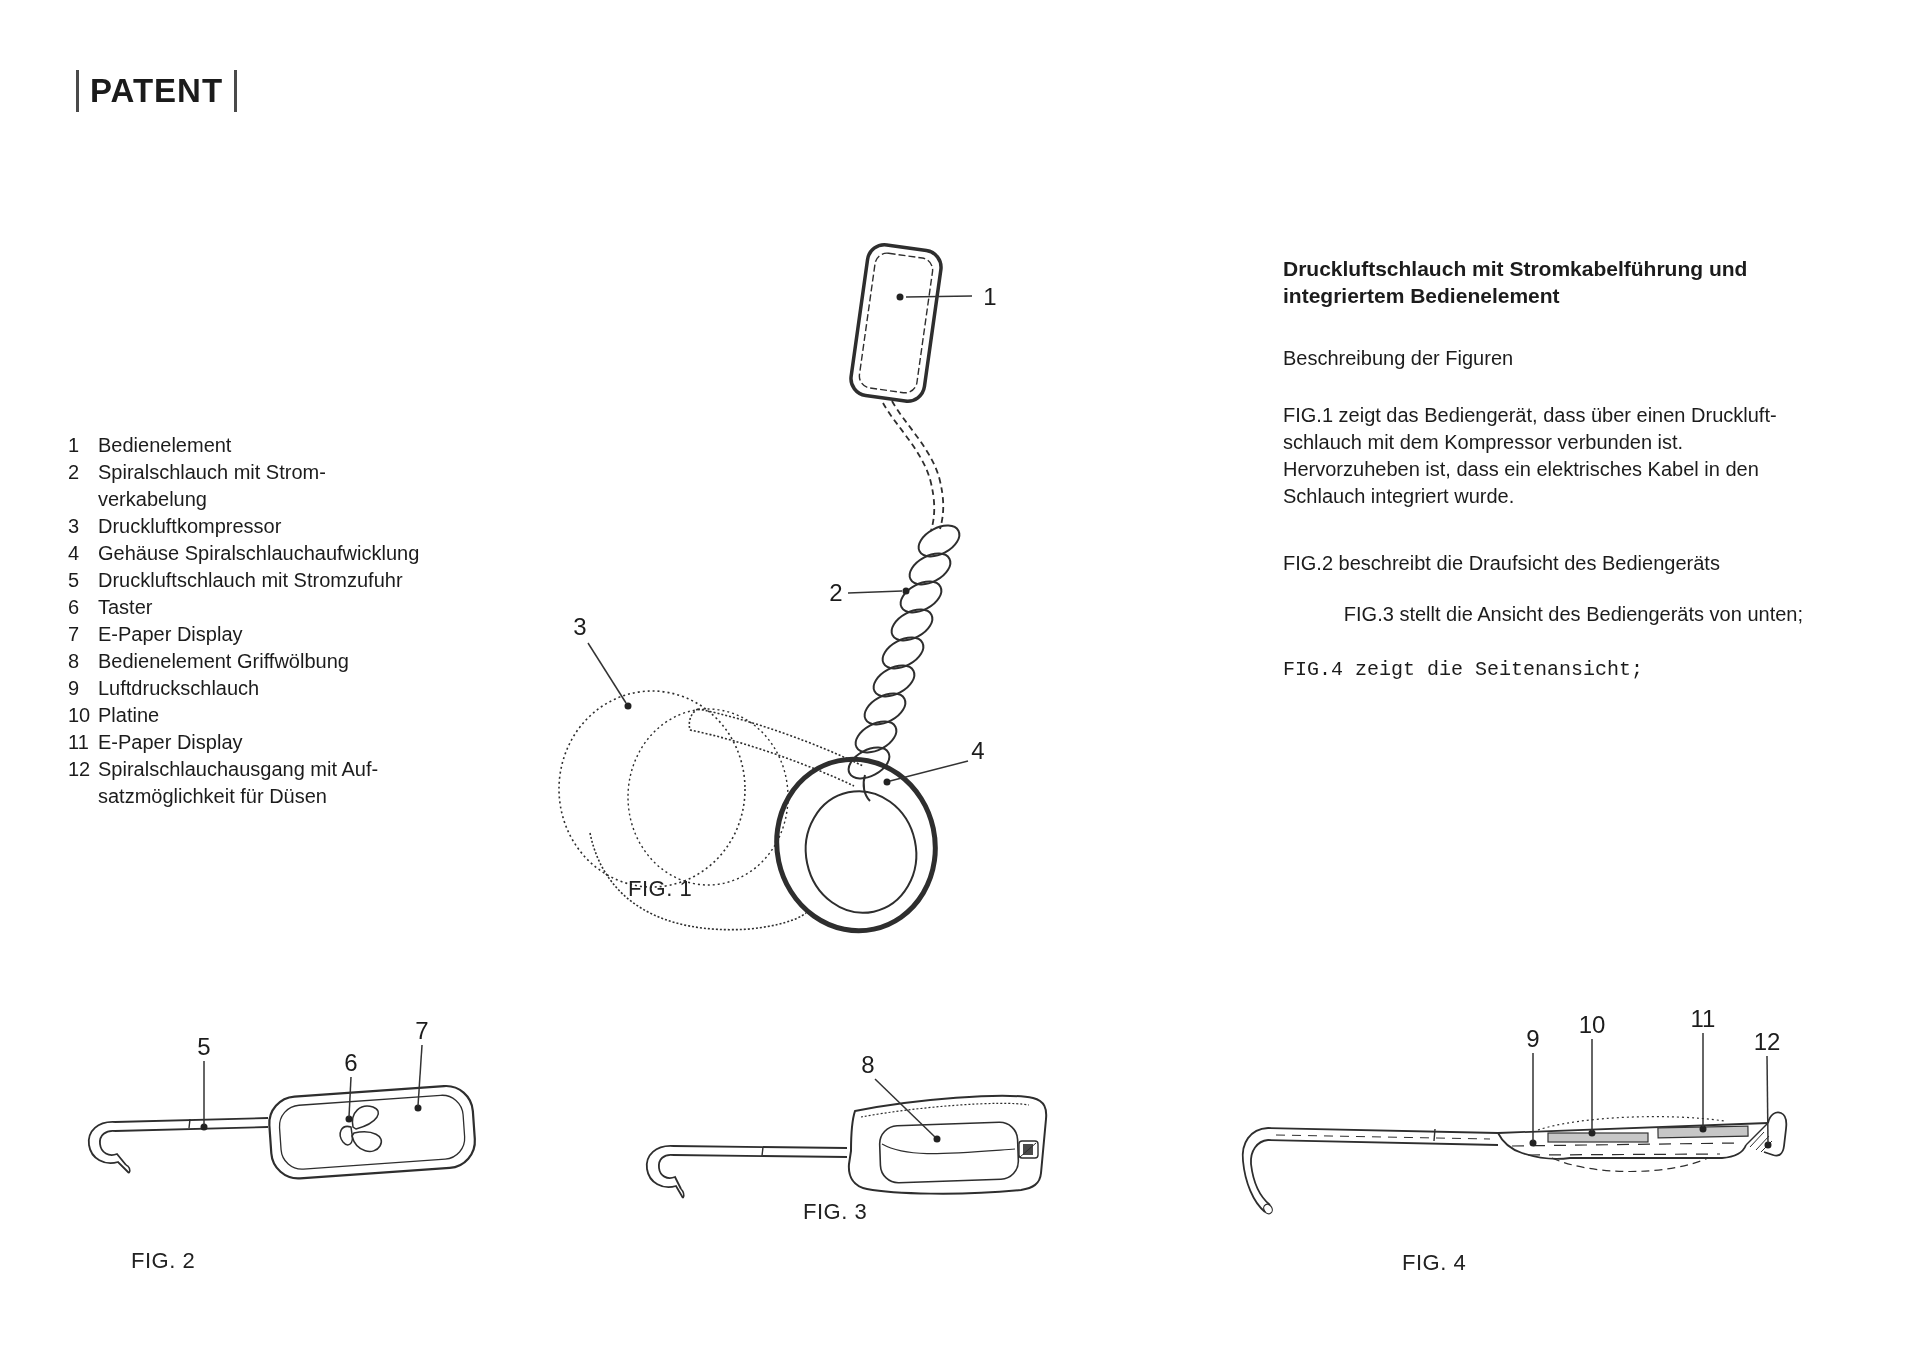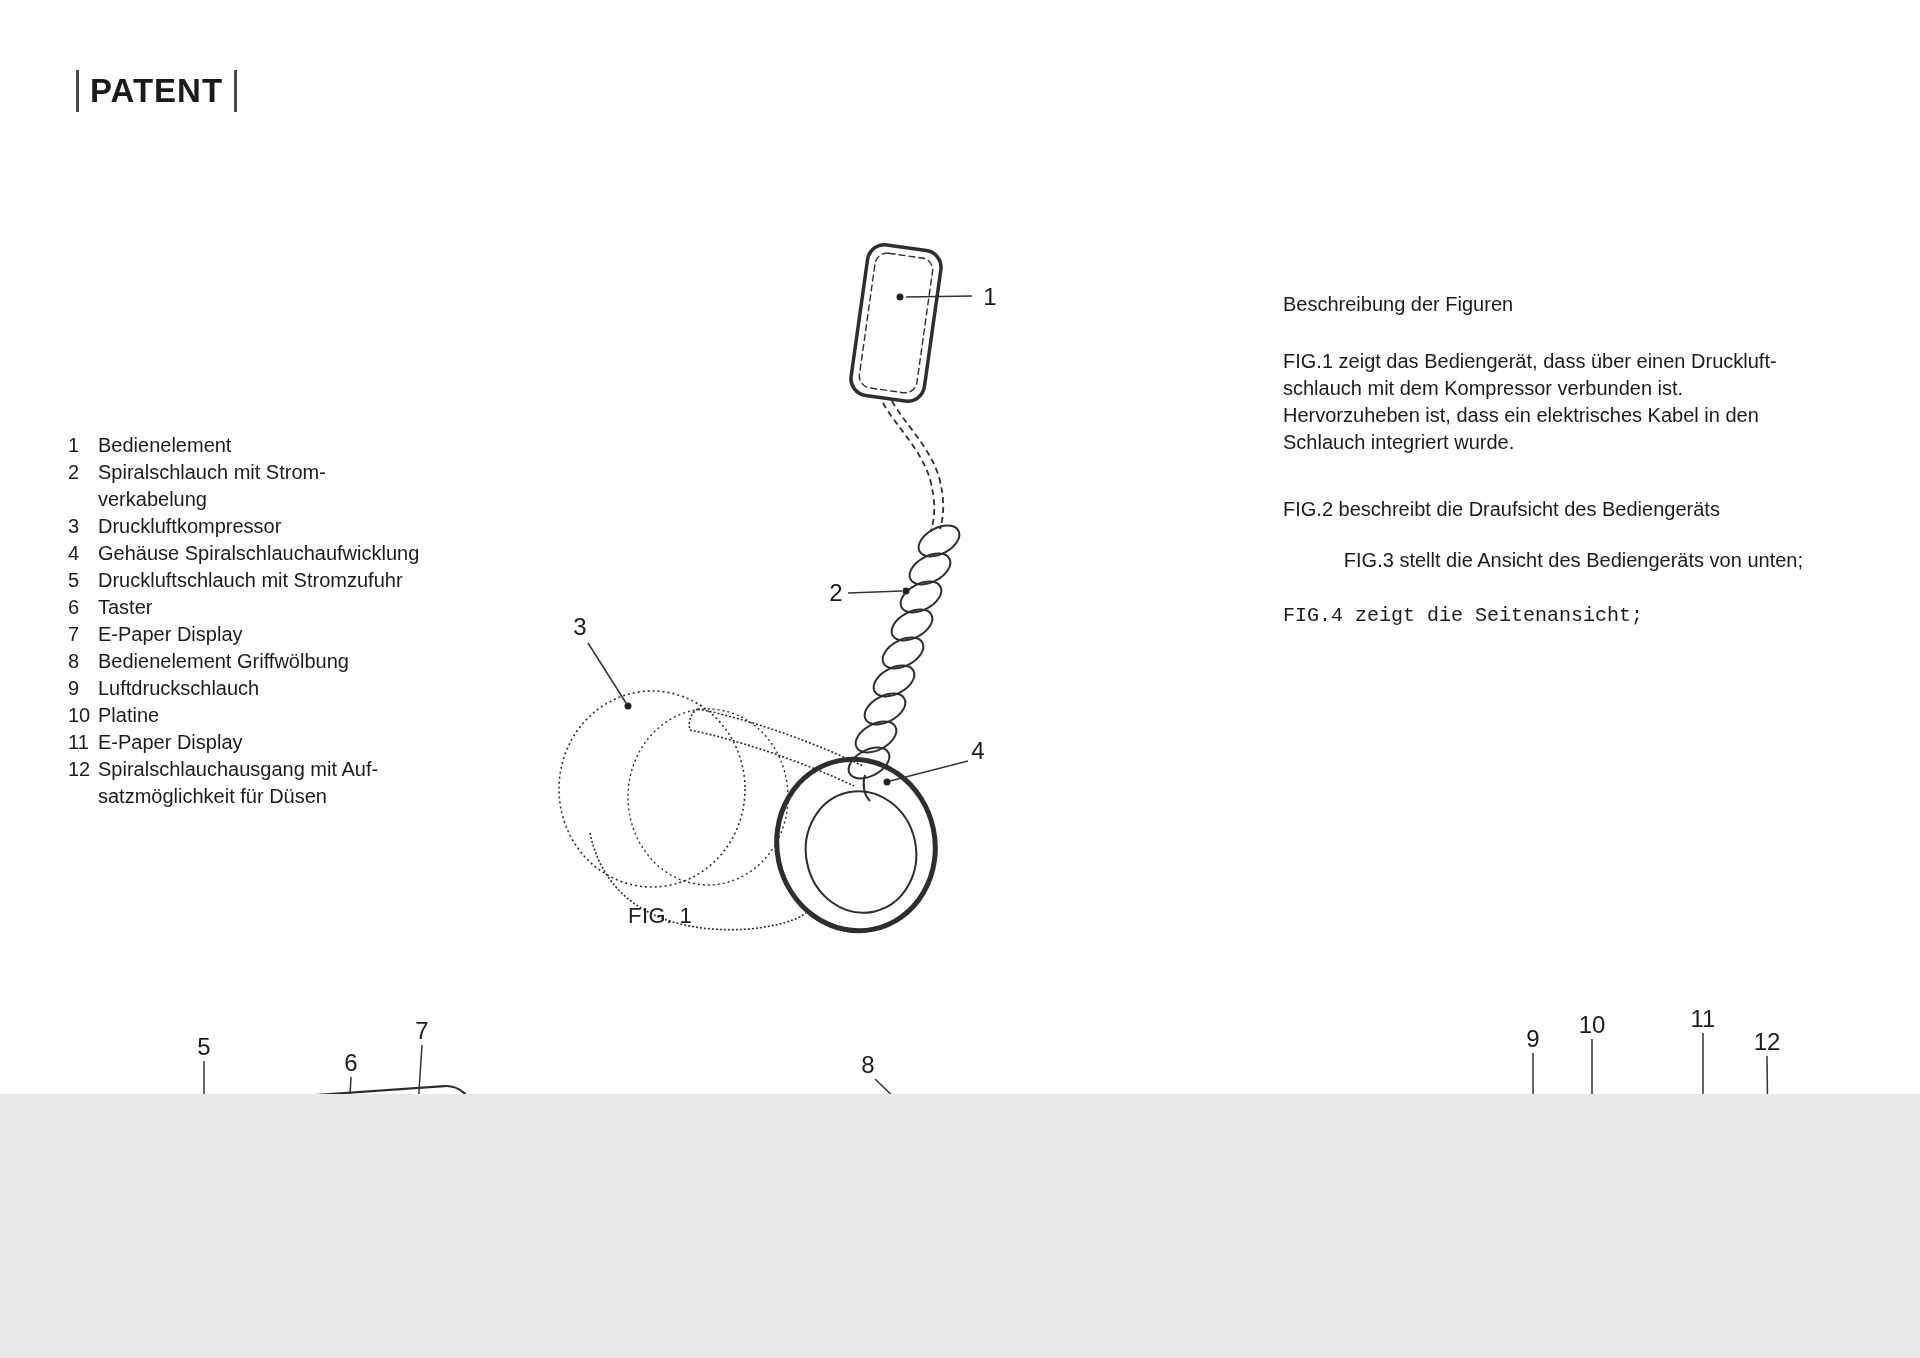--- a/index.html
+++ b/index.html
@@ -1,18 +1,18 @@
 <!DOCTYPE html>
 <html><head>
 <meta charset="utf-8">
 <style>
   * { margin:0; padding:0; box-sizing:border-box; }
   body { background:#e8e8e8; font-family:"Liberation Sans","DejaVu Sans",sans-serif; }
   .page {
-    position:relative; width:1920px; height:1094px; background:#ffffff;
+    position:relative; width:1920px; height:1358px; background:#ffffff;
     color:#1c1c1c; overflow:hidden; margin:0 auto;
   }
   
   .patent-header { position:absolute; left:76px; top:70px; display:flex; align-items:center; gap:11px; }
   .patent-header .bar { width:3px; height:42px; background:#4a4a4a; }
   .patent-header .title { font-size:33px; font-weight:700; letter-spacing:1px; color:#1b1b1b; }
   
   .parts-list { position:absolute; left:68px; top:432px; width:420px; font-size:20px; line-height:27px; }
   .parts-list .row { display:grid; grid-template-columns:30px 1fr; }
   .parts-list .txt { white-space:pre-line; }
@@ -25,21 +25,21 @@
   .description .p2 { margin-top:40px; }
   .description .p3 { margin-top:24px;text-align:right; }
   .description .p4 { margin-top:28px;font-family:Liberation Mono, monospace; }
   
   svg.fig { position:absolute; overflow:visible; }
   #fig1 { left:540px; top:185px; }
   #fig2 { left:55px;  top:1015px; }
   #fig3 { left:615px; top:1045px; }
   #fig4 { left:1240px; top:1005px; }
   .fig-caption { position:absolute; font-size:22px; letter-spacing:0.5px; color:#222; }
-  #cap1 { left:628px;  top:876px;margin-top:27px; }
+  #cap1 { left:628px;  top:876px; }
   #cap2 { left:131px;  top:1248px; }
   #cap3 { left:803px;  top:1199px; }
   #cap4 { left:1402px; top:1250px; }
   
   .ln   { fill:none; stroke:#2e2e2e; }
   .lead { stroke:#333333; stroke-width:1.5; }
   .dot  { fill:#222222; }
   text.lbl { font-size:24px; fill:#1c1c1c; text-anchor:middle; font-family:"Liberation Sans","DejaVu Sans",sans-serif; }
   .grayfill { fill:#c7c7c7; stroke:#333; stroke-width:1.2; }
 </style>
@@ -101,20 +101,22 @@
         <span class="txt">E-Paper Display</span>
       </div>
     <div class="row">
         <span class="num">12</span>
         <span class="txt">Spiralschlauchausgang mit Auf-
 satzmöglichkeit für Düsen</span>
       </div>
   </div>
 
   <div class="description">
+    <div class="desc-title">Druckluftschlauch mit Stromkabelführung und
+integriertem Bedienelement</div>
     <div class="subtitle">Beschreibung der Figuren</div>
     <div class="para p1">FIG.1 zeigt das Bediengerät, dass über einen Druckluft-
 schlauch mit dem Kompressor verbunden ist.
 Hervorzuheben ist, dass ein elektrisches Kabel in den
 Schlauch integriert wurde.</div>
     <div class="para p2">FIG.2 beschreibt die Draufsicht des Bediengeräts</div>
     <div class="para p3">FIG.3 stellt die Ansicht des Bediengeräts von unten;</div>
     <div class="para p4">FIG.4 zeigt die Seitenansicht;</div>
   </div>
 

